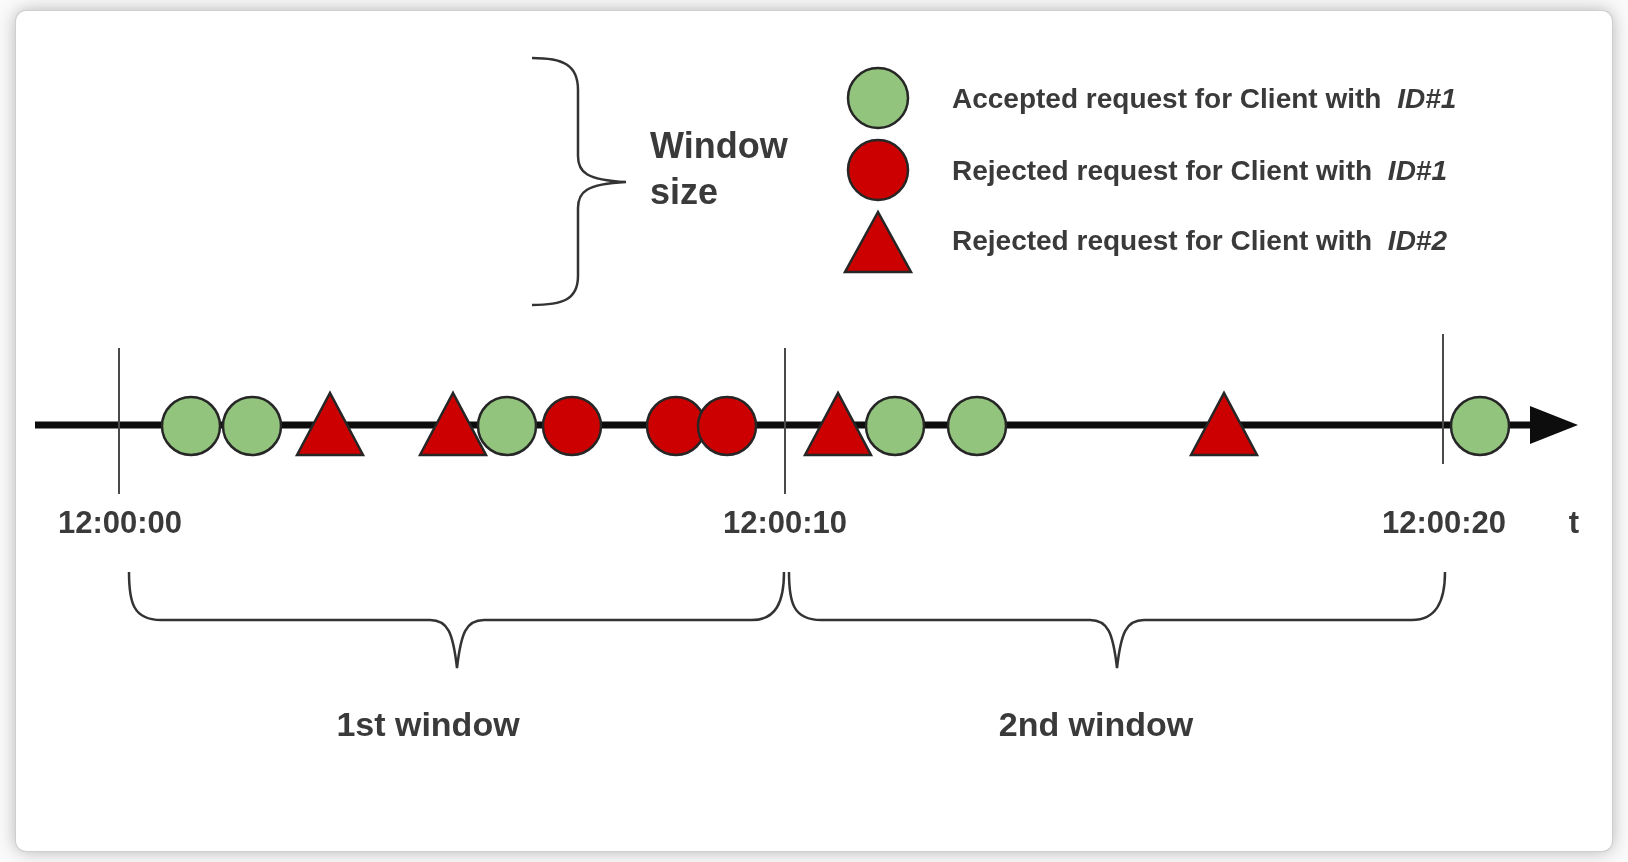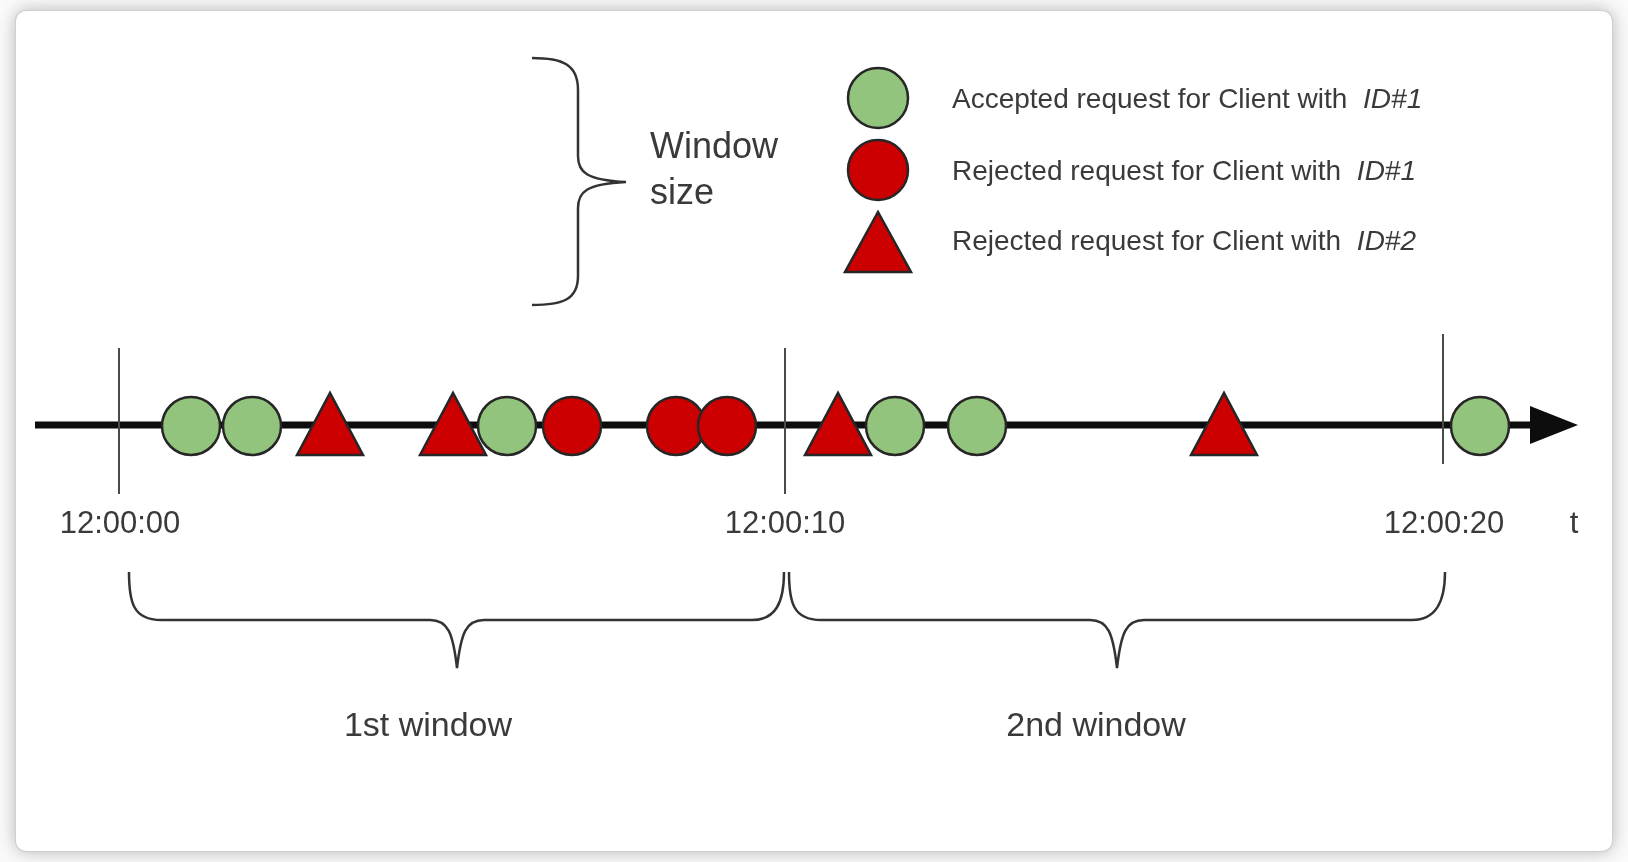--- a/index.html
+++ b/index.html
@@ -7,20 +7,21 @@
     padding: 0;
     background: #f4f4f4;
     font-family: "Liberation Sans", sans-serif;
   }
   .stage {
     position: relative;
     width: 1628px;
     height: 862px;
     background: #fafafa;
     overflow: hidden;
+    font-weight: bold;
   }
   .sheet {
     position: absolute;
     left: 16px;
     top: 11px;
     width: 1596px;
     height: 840px;
     background: #ffffff;
     border-radius: 10px;
     box-shadow: 0 0 0 1px #cfcfcf, 0 0 18px rgba(0,0,0,0.30);

